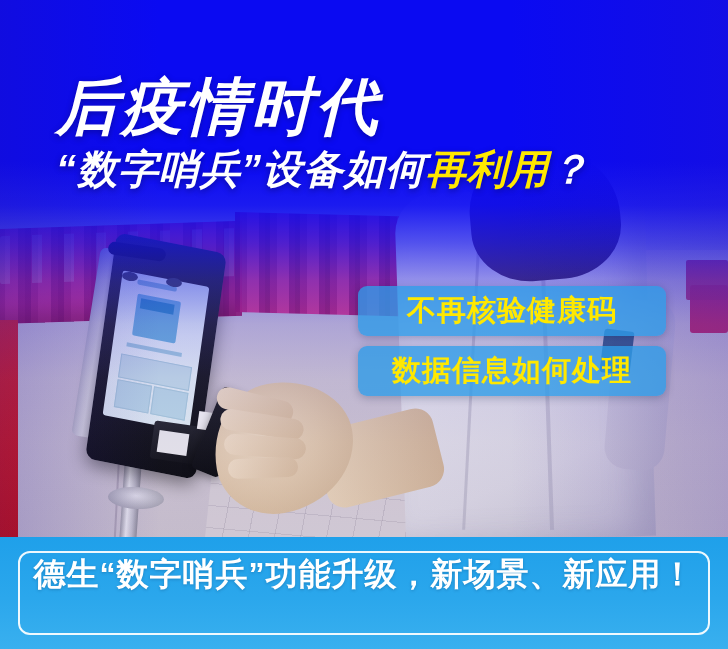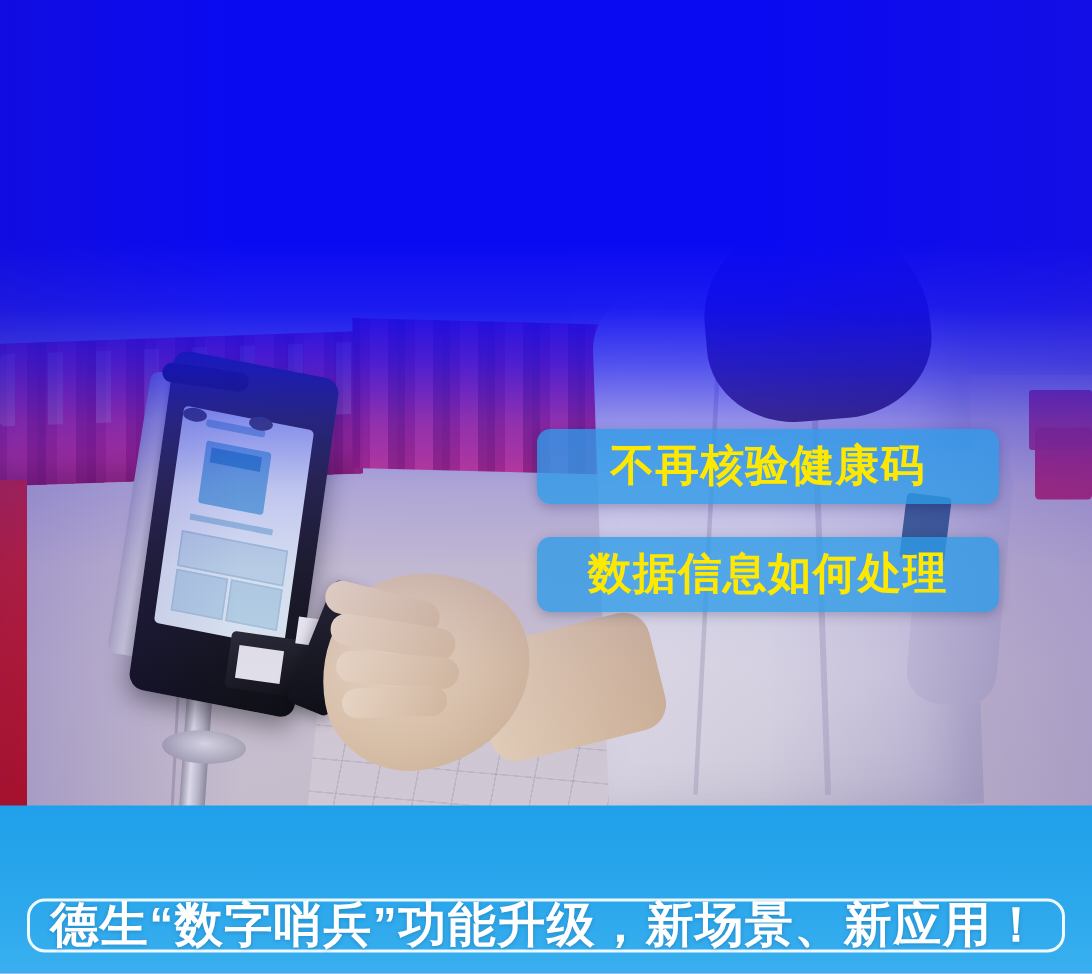--- a/index.html
+++ b/index.html
@@ -368,21 +368,21 @@
   .hl-mark   { color: #ffffff; }
 
   
   .pills {
     position: absolute;
     left: 358px; top: 286px;
     width: 308px;
     z-index: 6;
     display: flex;
     flex-direction: column;
-    gap: 22px;
+    gap: 10px;
   }
   .pill {
     height: 50px;
     border-radius: 9px;
     background: rgba(45,155,232,.78);
     display: flex;
     align-items: center;
     justify-content: center;
     color: #ffe800;
     font-size: 29px;
@@ -400,23 +400,22 @@
     background: linear-gradient(180deg, #1fa0ea 0%, #2ba7ec 55%, #39b0ef 100%);
     z-index: 8;
   }
   .banner-inner {
     position: absolute;
     left: 18px; top: 14px;
     right: 18px; bottom: 14px;
     border: 2px solid rgba(255,255,255,.92);
     border-radius: 12px;
     display: flex;
-    align-items: center;
+    align-items: flex-start;
     justify-content: center;
-    margin-top: 48px;
   }
   .banner-text {
     color: #ffffff;
     font-size: 32px;
     font-weight: 700;
     letter-spacing: 1px;
     white-space: nowrap;
     text-shadow: 0 1px 3px rgba(0,40,80,.25);
   }
 </style>
@@ -476,20 +475,24 @@
     <div class="hand"></div>
     <div class="finger f1"></div>
     <div class="finger f2"></div>
     <div class="finger f3"></div>
     <div class="finger f4"></div>
 
     <div class="blue-overlay"></div>
     <div class="vignette-left"></div>
   </div>
 
+  <div class="headline">
+    <div class="hl-1">后疫情时代</div>
+    <div class="hl-2"><span>“数字哨兵”设备如何</span><span class="hl-accent">再利用</span><span class="hl-mark">？</span></div>
+  </div>
 
   <div class="pills">
     <div class="pill">不再核验健康码</div>
     <div class="pill">数据信息如何处理</div>
   </div>
 
   <div class="banner">
     <div class="banner-inner">
       <div class="banner-text">德生“数字哨兵”功能升级，新场景、新应用！</div>
     </div>

